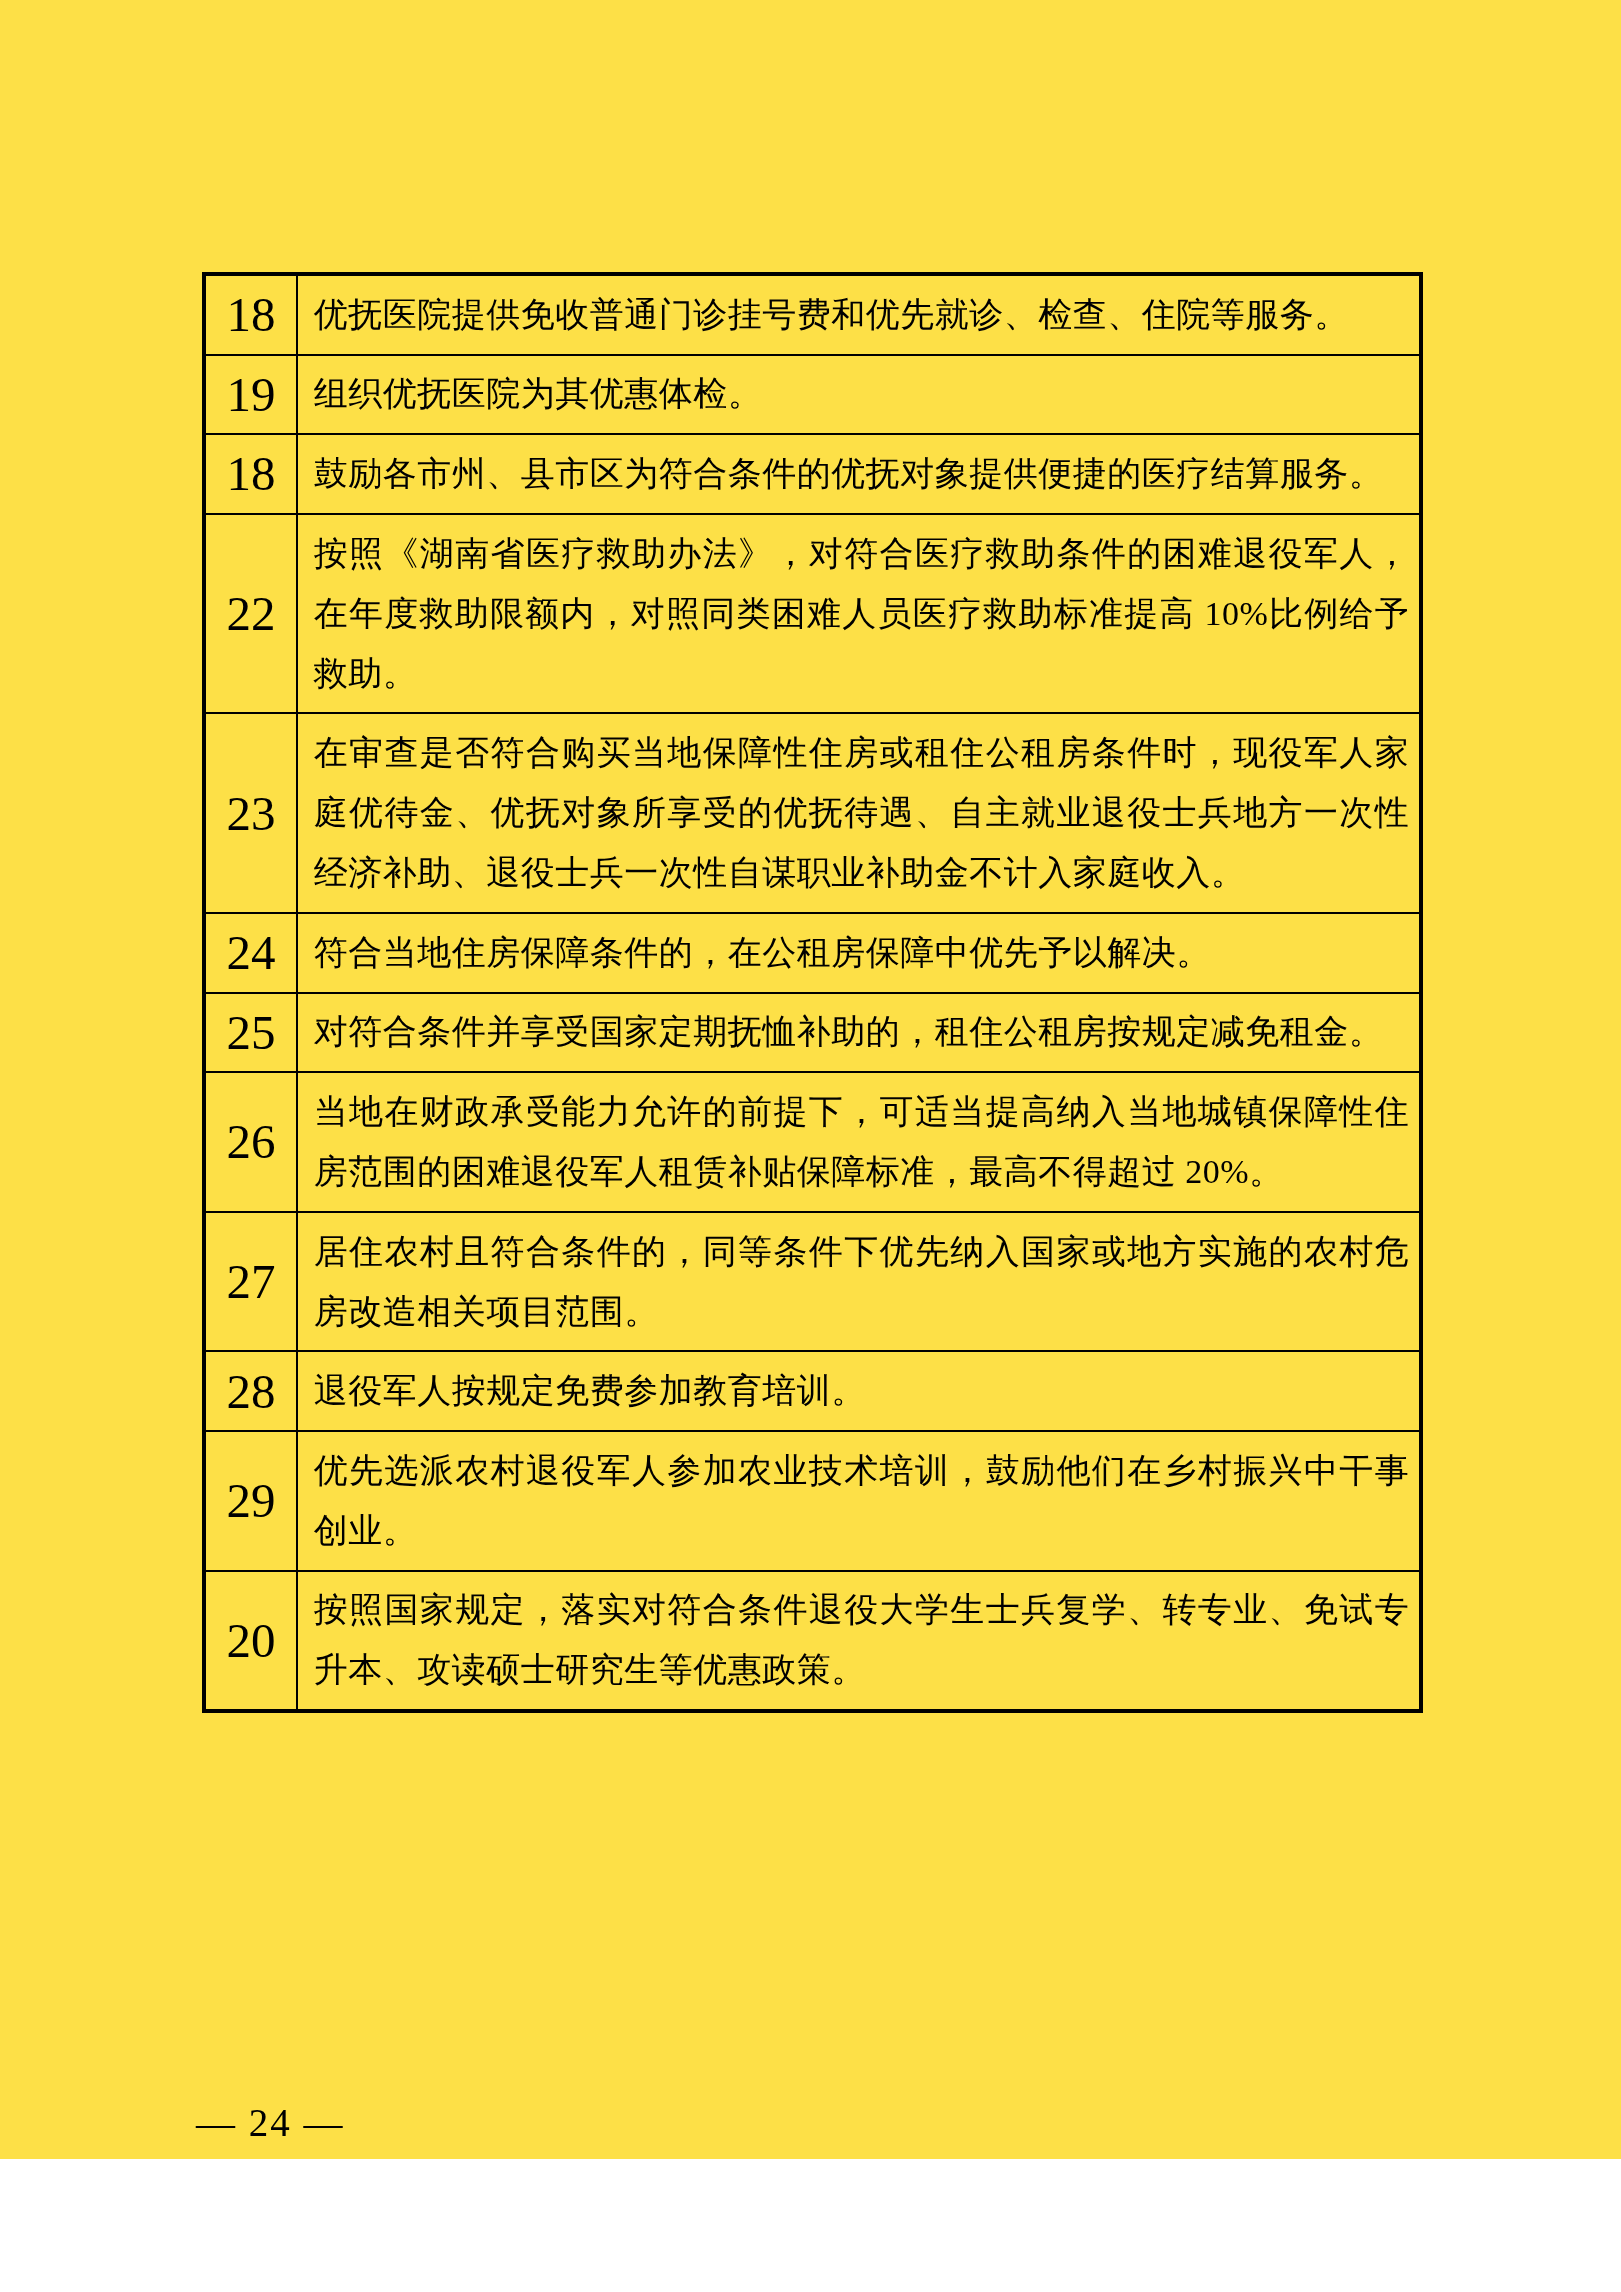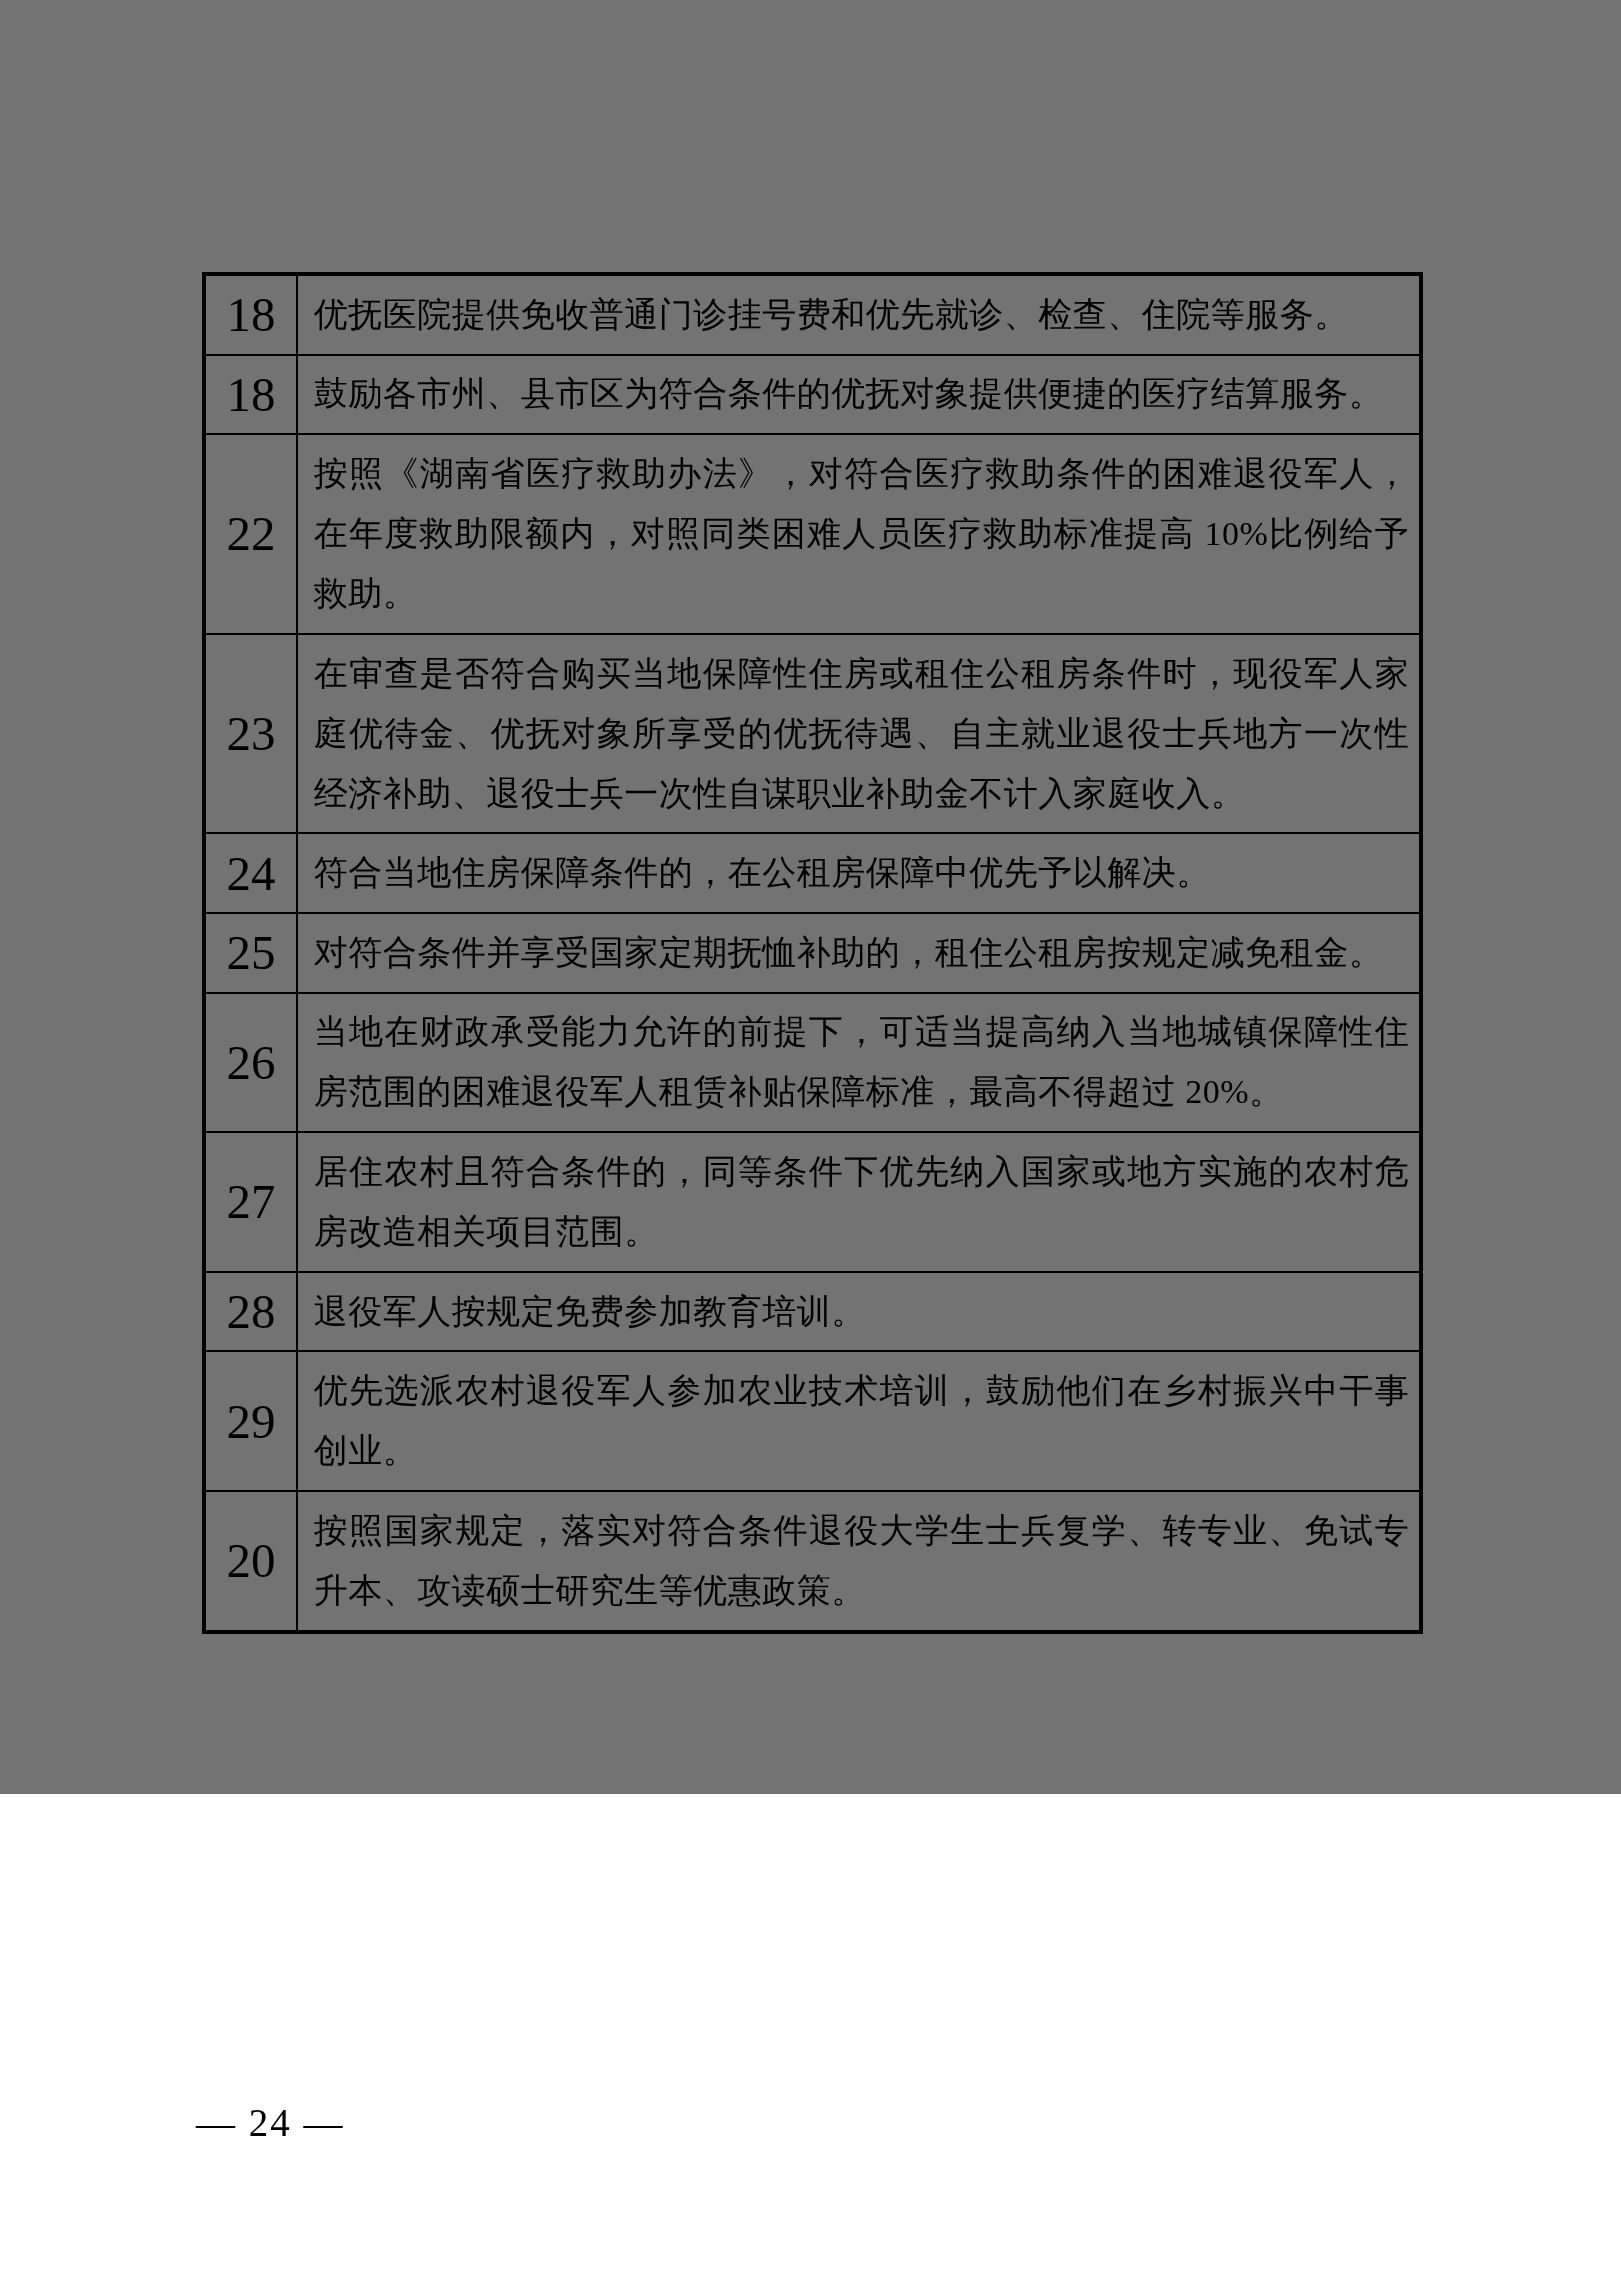--- a/index.html
+++ b/index.html
@@ -6,22 +6,22 @@
   body {
     width: 1621px; height: 2293px;
     background: #ffffff;
     font-family: "Liberation Serif", "DejaVu Serif", serif;
     color: #000000;
     position: relative;
     overflow: hidden;
   }
   .page {
     position: absolute; left: 0; top: 0;
-    width: 1621px; height: 1794px;
-    background: #737373;
+    width: 1621px; height: 2159px;
+    background: #fde047;
   }
   table.benefits {
     position: absolute;
     left: 202px; top: 272px;
     width: 1221px;
     border-collapse: collapse;
     table-layout: fixed;
     border: 4.9px solid #000000;
   }
   table.benefits td {
@@ -64,20 +64,24 @@
     <colgroup>
       <col style="width:93px">
       <col>
     </colgroup>
     <tbody>
         <tr>
           <td class="num">18</td>
           <td class="txt">优抚医院提供免收普通门诊挂号费和优先就诊、检查、住院等服务。</td>
         </tr>
         <tr>
+          <td class="num">19</td>
+          <td class="txt">组织优抚医院为其优惠体检。</td>
+        </tr>
+        <tr>
           <td class="num">18</td>
           <td class="txt">鼓励各市州、县市区为符合条件的优抚对象提供便捷的医疗结算服务。</td>
         </tr>
         <tr>
           <td class="num">22</td>
           <td class="txt">按照《湖南省医疗救助办法》，对符合医疗救助条件的困难退役军人，在年度救助限额内，对照同类困难人员医疗救助标准提高 10%比例给予救助。</td>
         </tr>
         <tr>
           <td class="num">23</td>
           <td class="txt">在审查是否符合购买当地保障性住房或租住公租房条件时，现役军人家庭优待金、优抚对象所享受的优抚待遇、自主就业退役士兵地方一次性经济补助、退役士兵一次性自谋职业补助金不计入家庭收入。</td>

